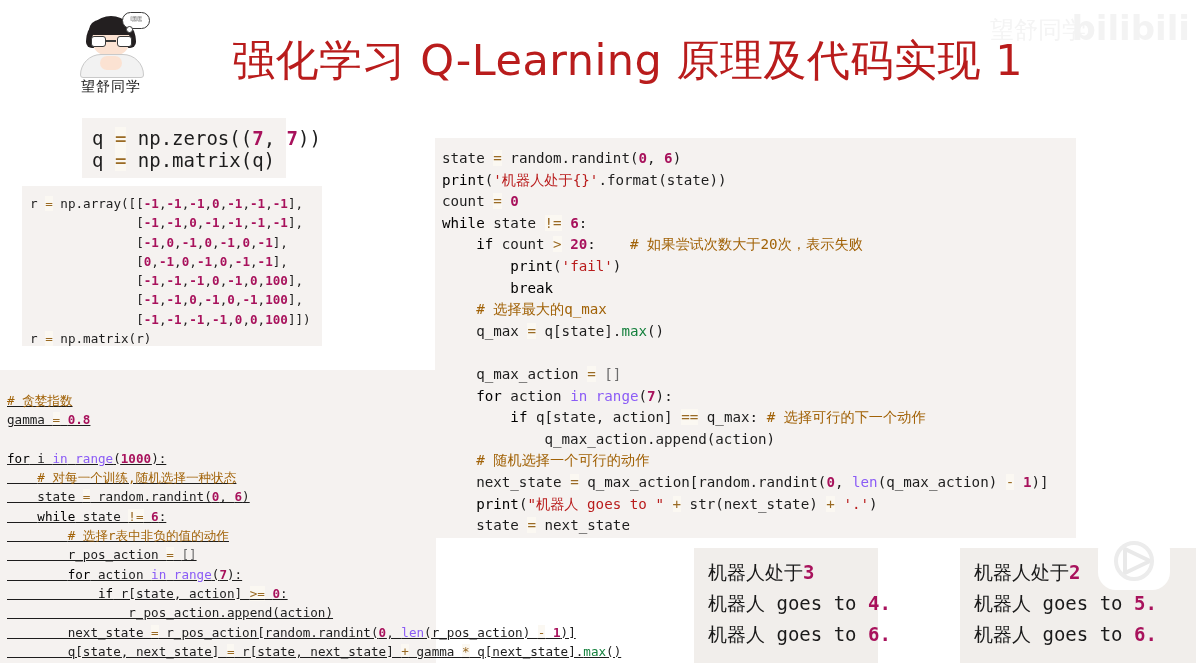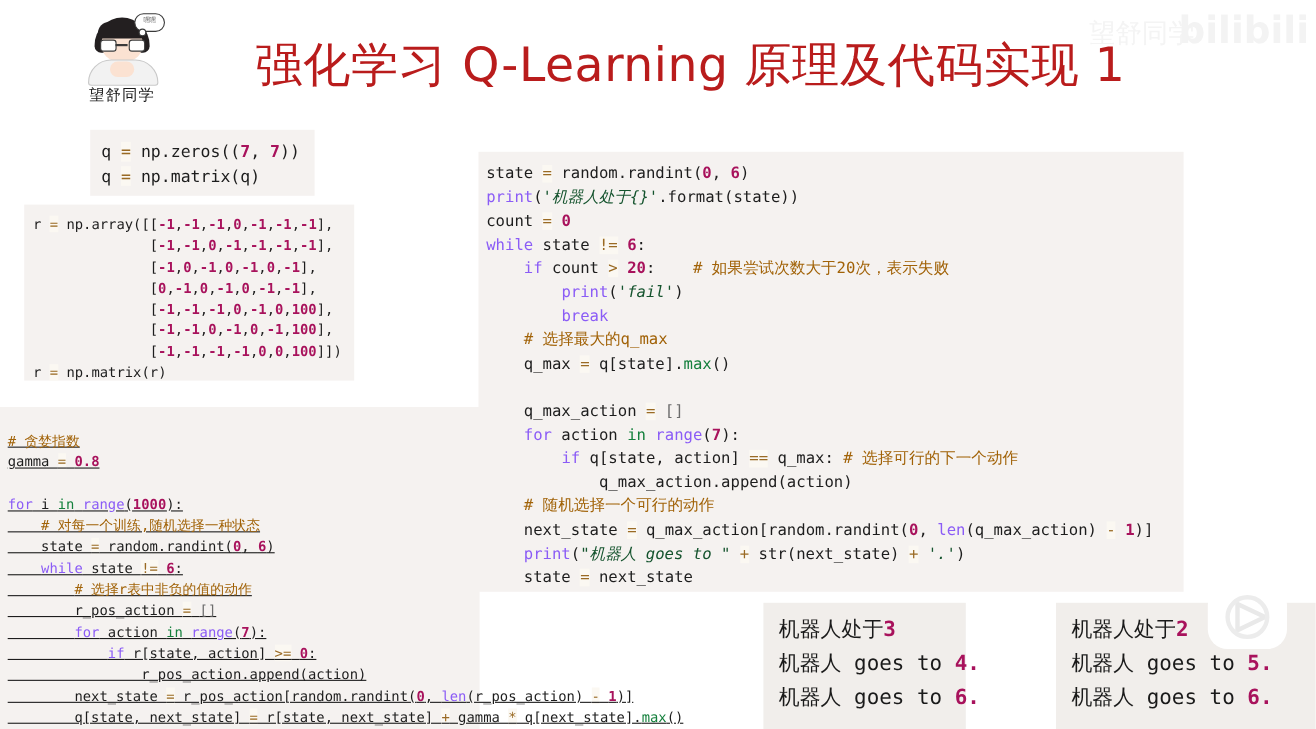--- a/index.html
+++ b/index.html
@@ -137,33 +137,33 @@
   
   .code {
     position: absolute;
     background: #f5f2f0;
     color: #1d1d1d;
     font-family: "DejaVu Sans Mono", monospace;
     white-space: pre;
     box-sizing: border-box;
   }
   #code-q      { left: 82px;  top: 118px; width: 204px; height: 60px;
-                 font-size: 15px; line-height: 22px; padding: 9px 0 0 10px; }
+                 font-size: 19px; line-height: 22px; padding: 9px 0 0 10px; }
   #code-r      { left: 22px;  top: 186px; width: 300px; height: 160px;
                  font-size: 12.6px; line-height: 19.3px; padding: 8px 0 10px 8px; }
   #code-train  { left: 0px;   top: 370px; width: 436px; height: 293px;
                  font-size: 12.6px; line-height: 19.3px; padding: 21px 0 0 7px; text-decoration: underline; }
   #code-main   { left: 435px; top: 138px; width: 641px; height: 400px;
                  font-size: 14.2px; line-height: 21.6px; padding: 10px 0 0 7px; }
 
   
-  .kw  { color: #8b5cf6; }          
-  .kw2 { color: #15803d; }          
+  .kw  { color: #000000; }          
+  .kw2 { color: #8b5cf6; }          
   .num { color: #a8125c; font-weight: 700; }
-  .str { color: #14532d; font-style: italic; }
+  .str { color: #b91c1c; }
   .fn  { color: #8b5cf6; }
   .cm  { color: #a16207; }
   .op  { color: #9a6a24; background: #fbf8f2; }
   .mth { color: #15803d; }
   .pn  { color: #6c6c6c; }
 
   
   .outbox {
     position: absolute;
     background: #f1eeeb;

